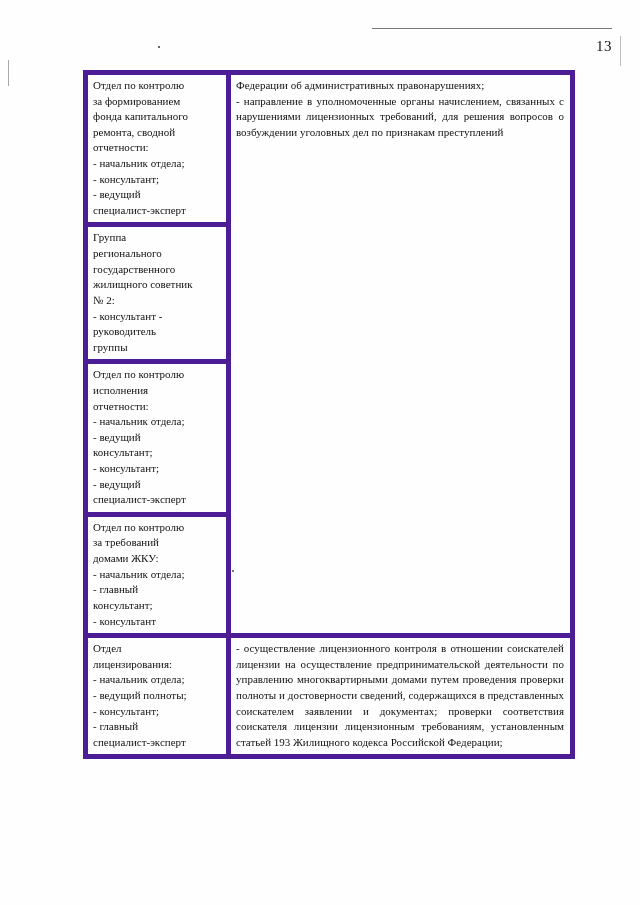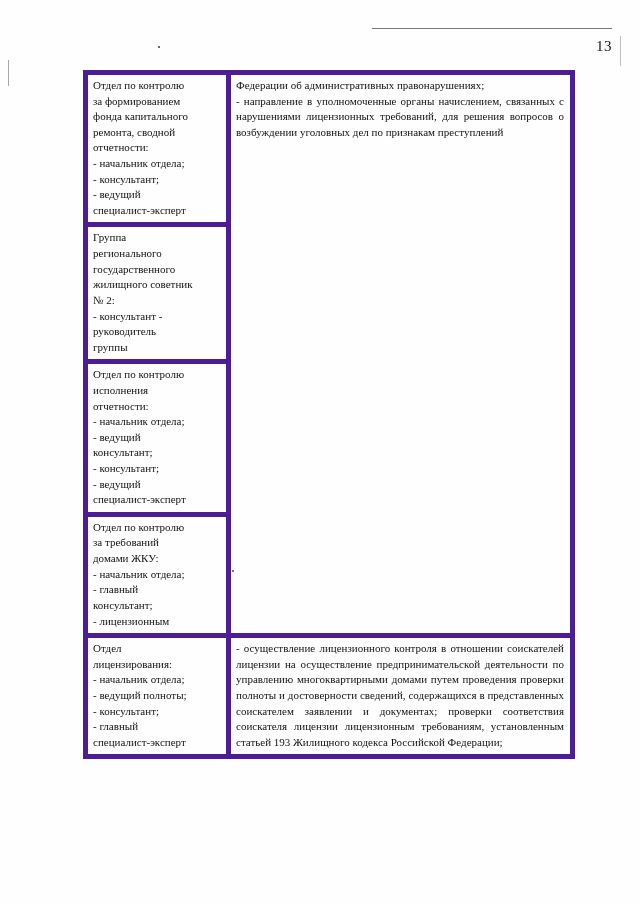--- a/index.html
+++ b/index.html
@@ -158,21 +158,21 @@
         </td>
       </tr>
       <tr>
         <td class="cell-left">
           <p>Отдел по контролю</p>
           <p>за требований</p>
           <p>домами ЖКУ:</p>
           <p>- начальник отдела;</p>
           <p>- главный</p>
           <p>консультант;</p>
-          <p>- лицензионным</p>
+          <p>- консультант</p>
         </td>
       </tr>
       <tr>
         <td class="cell-left">
           <p>Отдел</p>
           <p>лицензирования:</p>
           <p>- начальник отдела;</p>
           <p>- ведущий полноты;</p>
           <p>- консультант;</p>
           <p>- главный</p>

